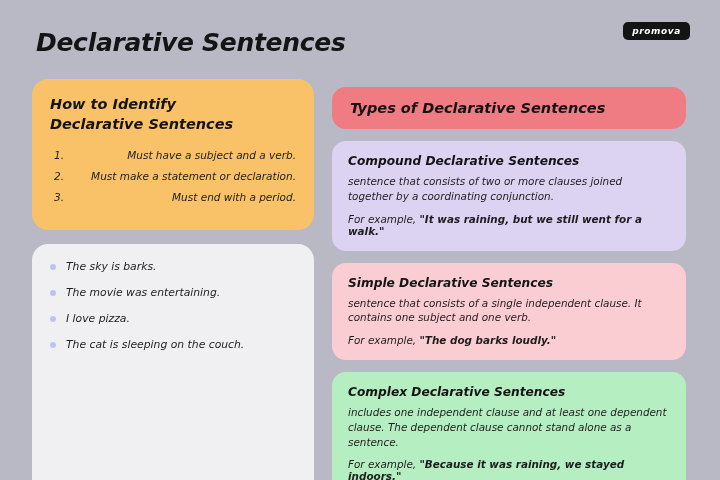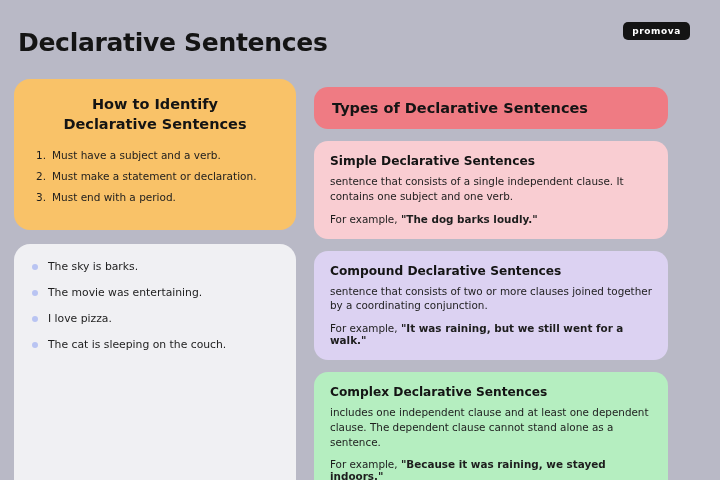--- a/index.html
+++ b/index.html
@@ -11,21 +11,22 @@
     height: 480px;
     background: #b9b9c6;
     font-family: "DejaVu Sans", sans-serif;
     overflow: hidden;
   }
   .page {
     position: relative;
     width: 720px;
     height: 480px;
     box-sizing: border-box;
-    padding: 24px 32px 20px 14px;
+    padding: 24px 32px 20px 32px;
+    font-style: italic;
   }
   .title {
     font-size: 25px;
     font-weight: bold;
     color: #141414;
     letter-spacing: -0.3px;
     margin: 4px 0 0 4px;
   }
   .brand {
     position: absolute;
@@ -62,35 +63,35 @@
     background: #f9c268;
     border-radius: 16px;
     padding: 16px 18px 18px 18px;
   }
   .identify-title {
     font-size: 14.5px;
     font-weight: bold;
     color: #141414;
     line-height: 1.35;
     white-space: pre-line;
-    text-align: center;
   }
   .identify-list {
     margin: 14px 0 0 0;
     padding: 0 0 0 20px;
     list-style: none;
     counter-reset: idx;
   }
   .identify-list li {
     counter-increment: idx;
     position: relative;
     font-size: 10.5px;
     color: #1d1d1d;
     line-height: 1.35;
     margin-bottom: 7px;
+    text-align: right;
   }
   .identify-list li::before {
     content: counter(idx) ".";
     position: absolute;
     left: -16px;
     top: 0;
     font-size: 10.5px;
     color: #1d1d1d;
   }
 
@@ -202,36 +203,36 @@
           <li>The cat is sleeping on the couch.</li>
         </ul>
       </div>
 
     </div>
 
     <div class="col-right">
 
       <div class="types-header">Types of Declarative Sentences</div>
 
+      <div class="type-card purple">
+        <div class="type-title">Compound Declarative Sentences</div>
+        <p class="type-desc">sentence that consists of two or more clauses joined together by a coordinating conjunction.</p>
+        <div class="type-example">
+          <span>For example, </span><b>"It was raining, but we still went for a walk."</b>
+        </div>
+      </div>
+
       <div class="type-card pink">
         <div class="type-title">Simple Declarative Sentences</div>
         <p class="type-desc">sentence that consists of a single independent clause. It contains one subject and one verb.</p>
         <div class="type-example">
           <span>For example, </span><b>"The dog barks loudly."</b>
         </div>
       </div>
 
-      <div class="type-card purple">
-        <div class="type-title">Compound Declarative Sentences</div>
-        <p class="type-desc">sentence that consists of two or more clauses joined together by a coordinating conjunction.</p>
-        <div class="type-example">
-          <span>For example, </span><b>"It was raining, but we still went for a walk."</b>
-        </div>
-      </div>
-
       <div class="type-card green">
         <div class="type-title">Complex Declarative Sentences</div>
         <p class="type-desc">includes one independent clause and at least one dependent clause. The dependent clause cannot stand alone as a sentence.</p>
         <div class="type-example">
           <span>For example, </span><b>"Because it was raining, we stayed indoors."</b>
         </div>
       </div>
 
     </div>
 

